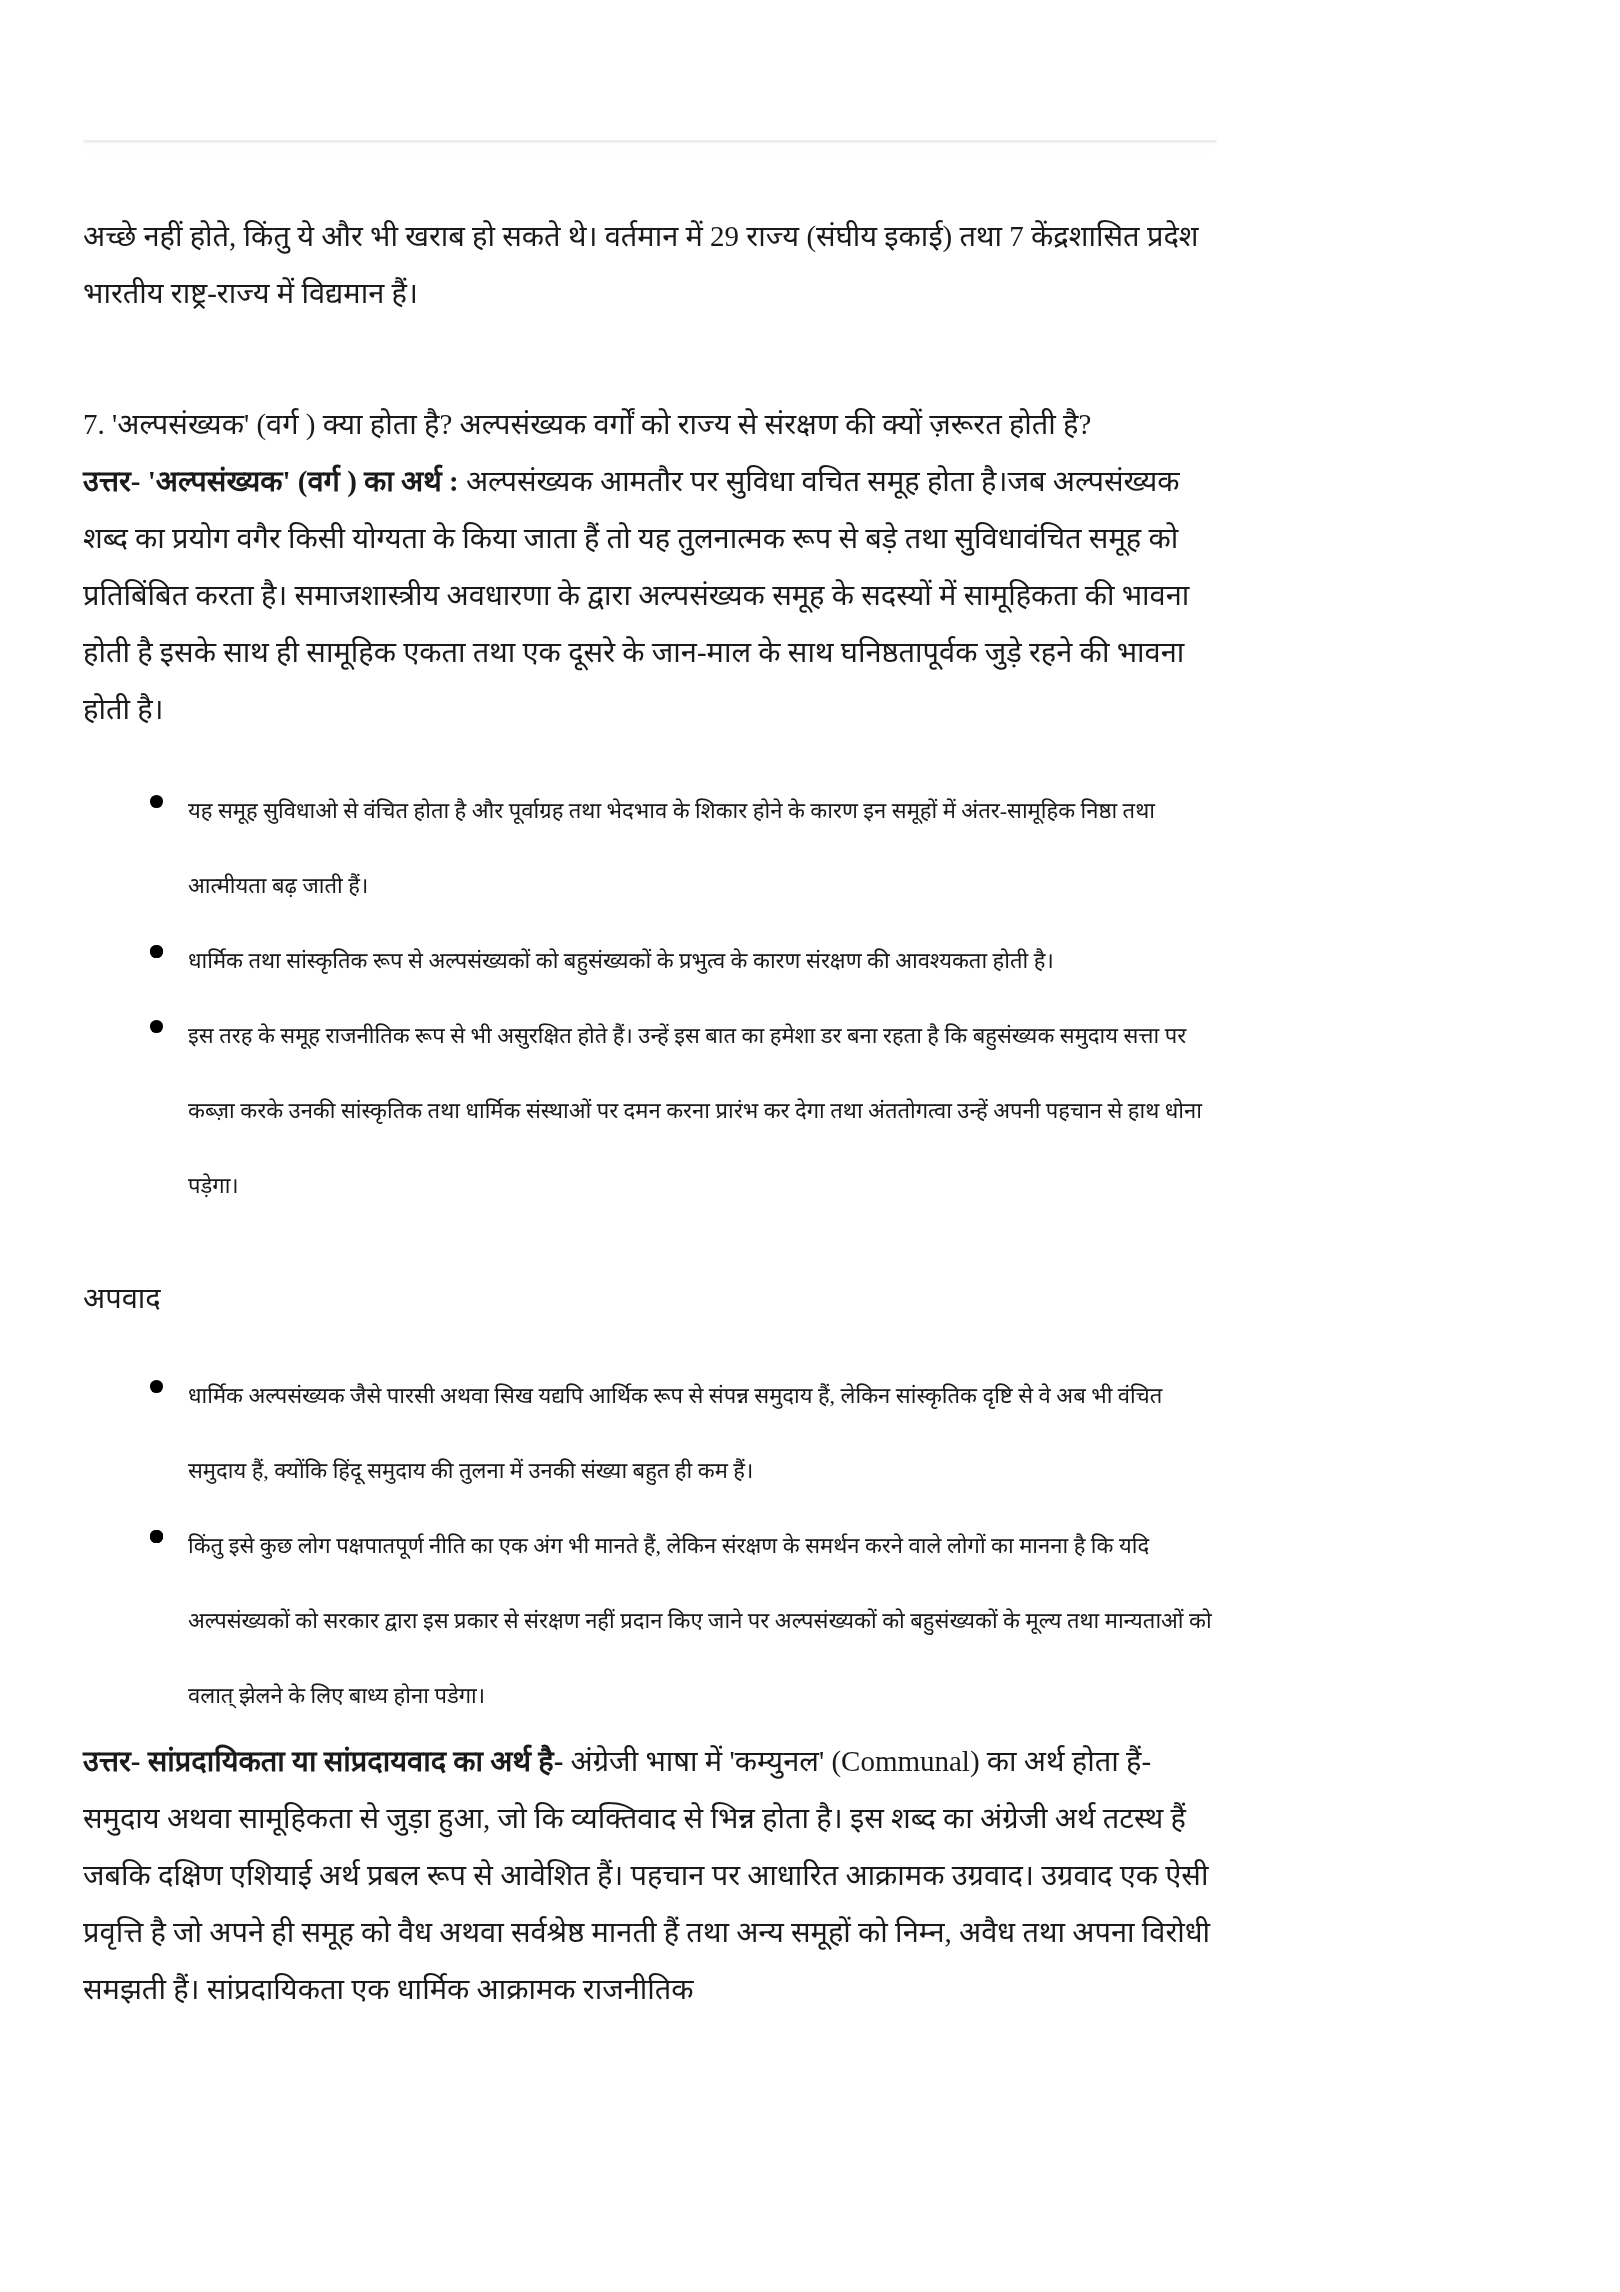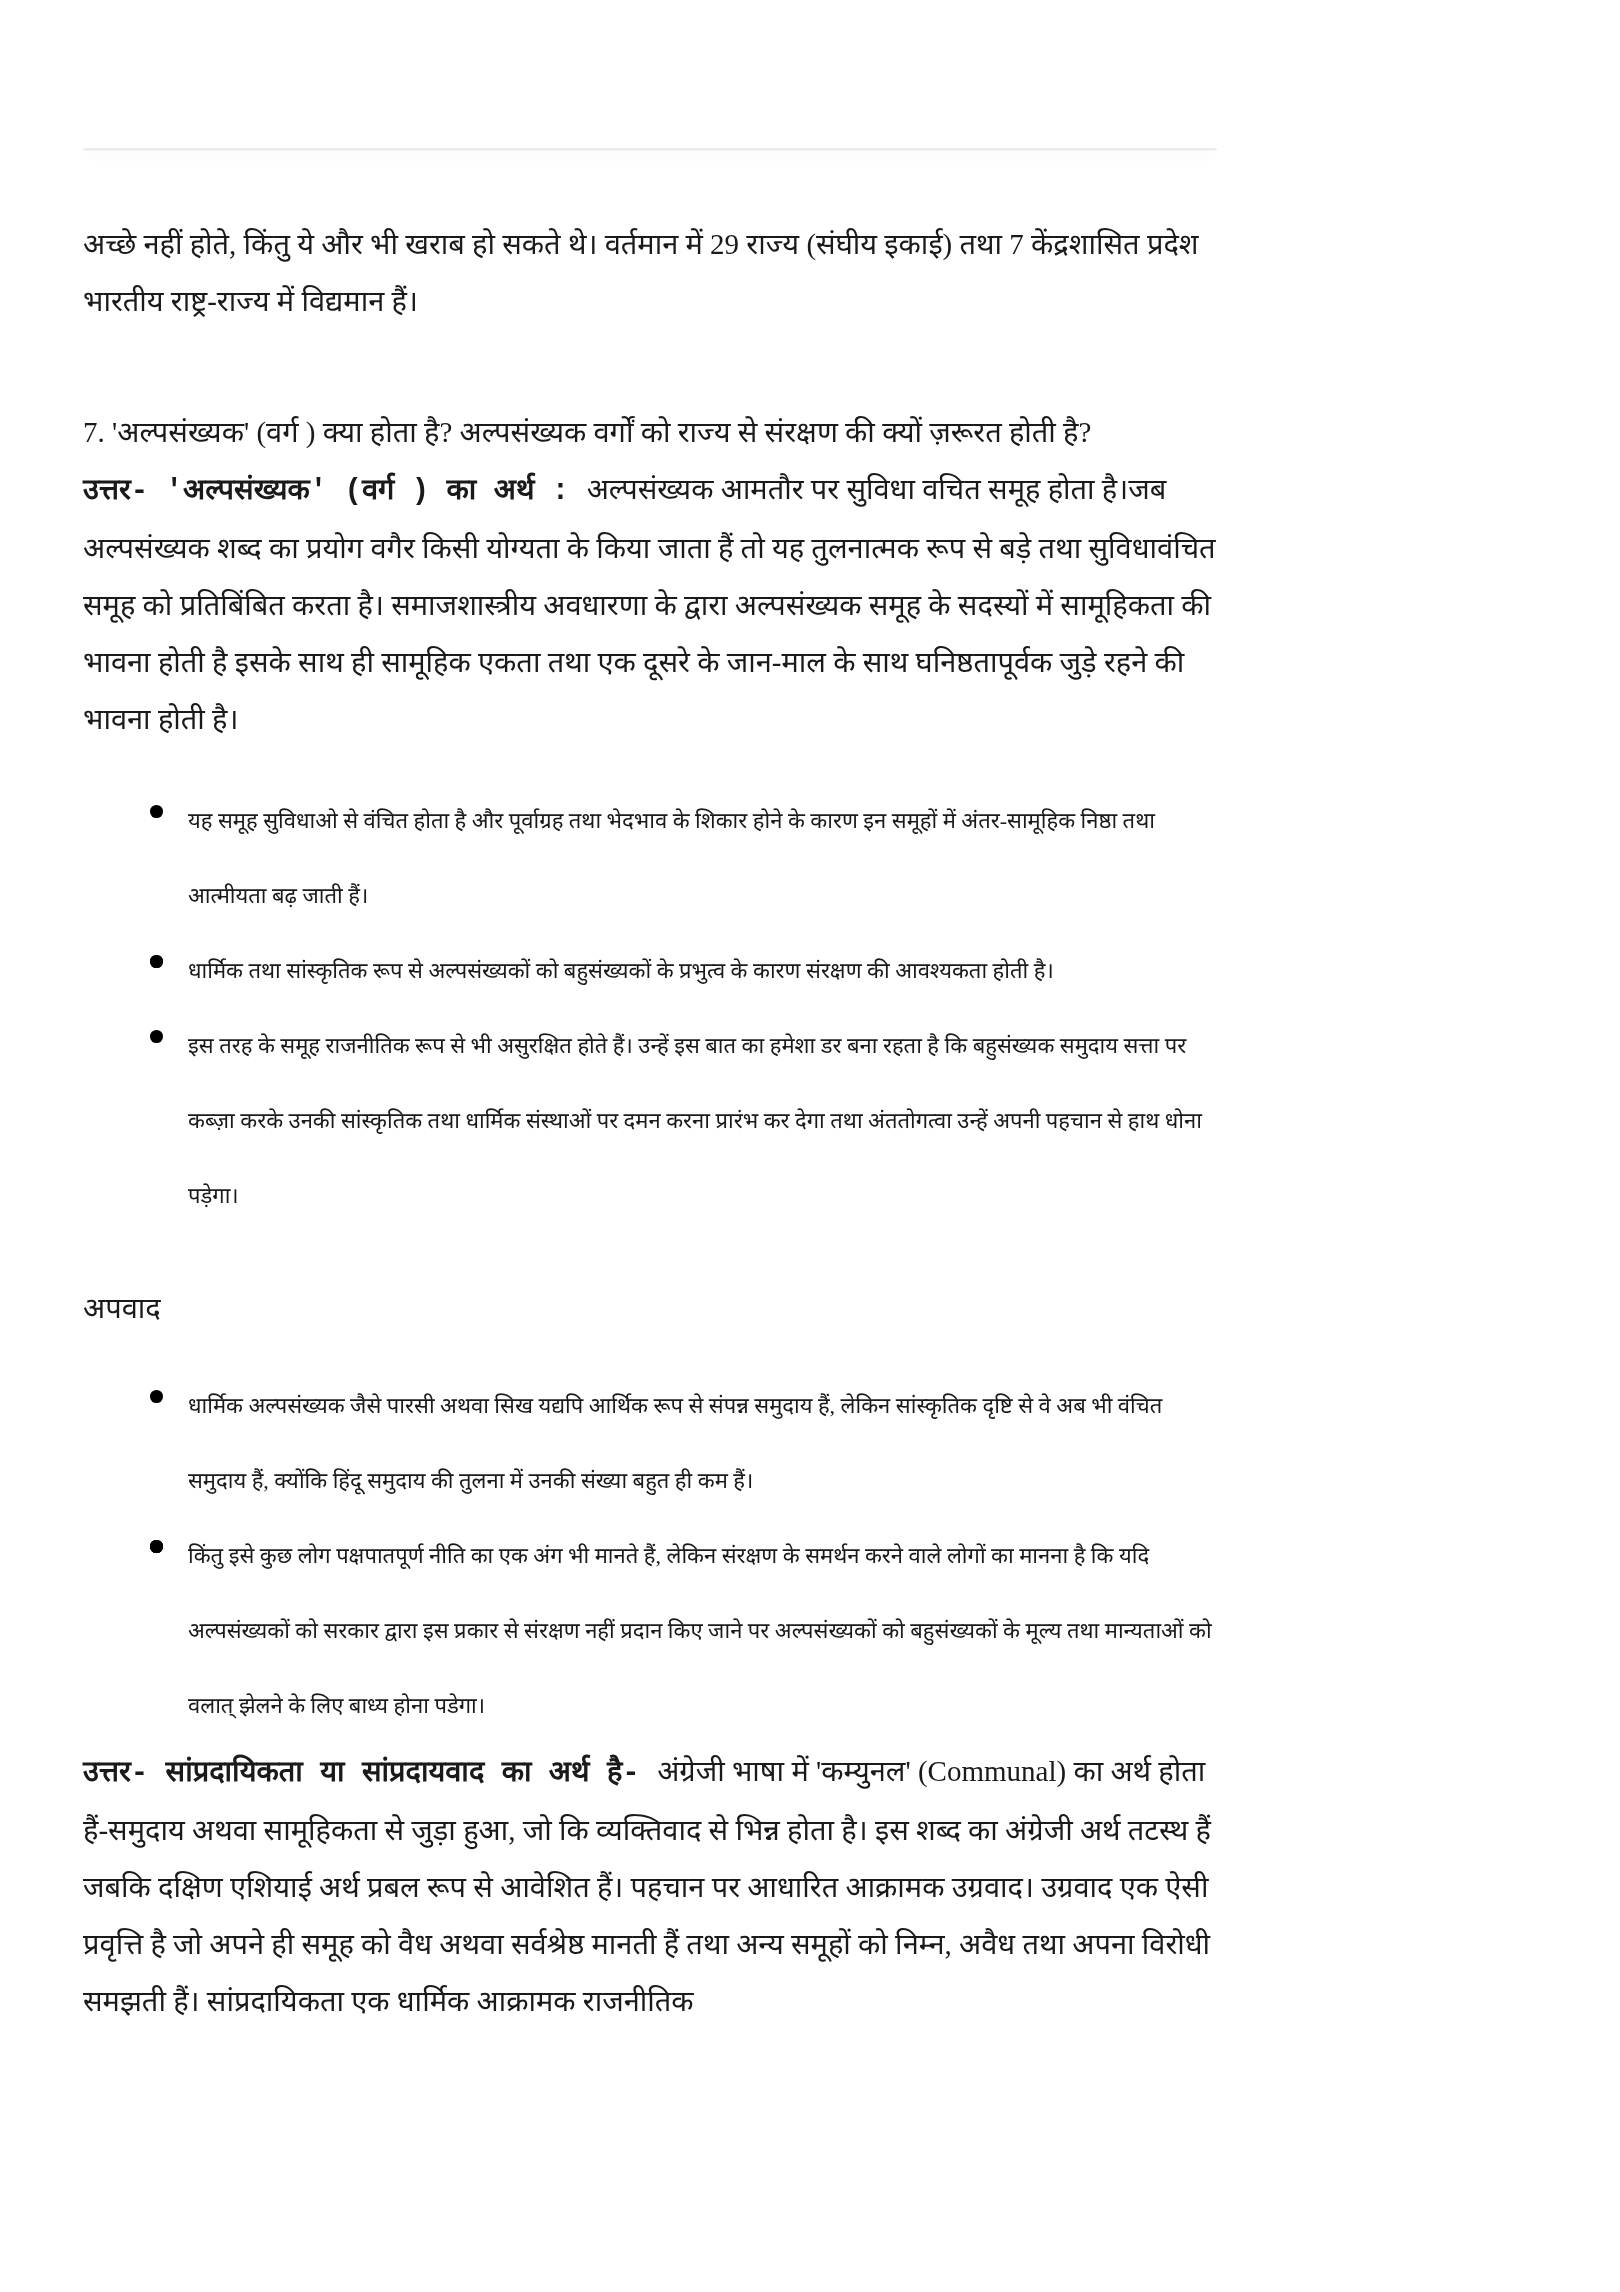--- a/index.html
+++ b/index.html
@@ -8,21 +8,21 @@
   }
   body {
     width: 1620px;
     height: 2293px;
     background: #ffffff;
     color: #1a1a1a;
     font-family: "Liberation Serif", "DejaVu Serif", serif;
     overflow: hidden;
   }
   .page {
-    padding: 8px 83px;
+    padding: 0 83px;
     box-sizing: border-box;
     width: 1300px;
   }
   .divider {
     margin-top: 140px;
     height: 2.9px;
     background: linear-gradient(to bottom, #e9e9e9, #f3f3f3);
     border-radius: 2px;
     box-shadow: 0 5.9px 9.8px rgba(0,0,0,0.035);
   }
@@ -31,21 +31,20 @@
     font-size: 29px;
     line-height: 57px;
     font-weight: normal;
     text-align: left;
   }
   h2 {
     font-weight: normal;
   }
   strong {
     font-weight: bold;
-    font-family: Liberation Mono, monospace;
   }
   .intro-para     { margin-top: 65px; }
   .q7-heading     { margin-top: 74px; }
   .answer-para    { margin-top: 0; }
   ul.bullet-list {
     list-style: none;
     margin: 35px 0 0 0;
     padding: 0;
   }
   ul.bullet-list li {

